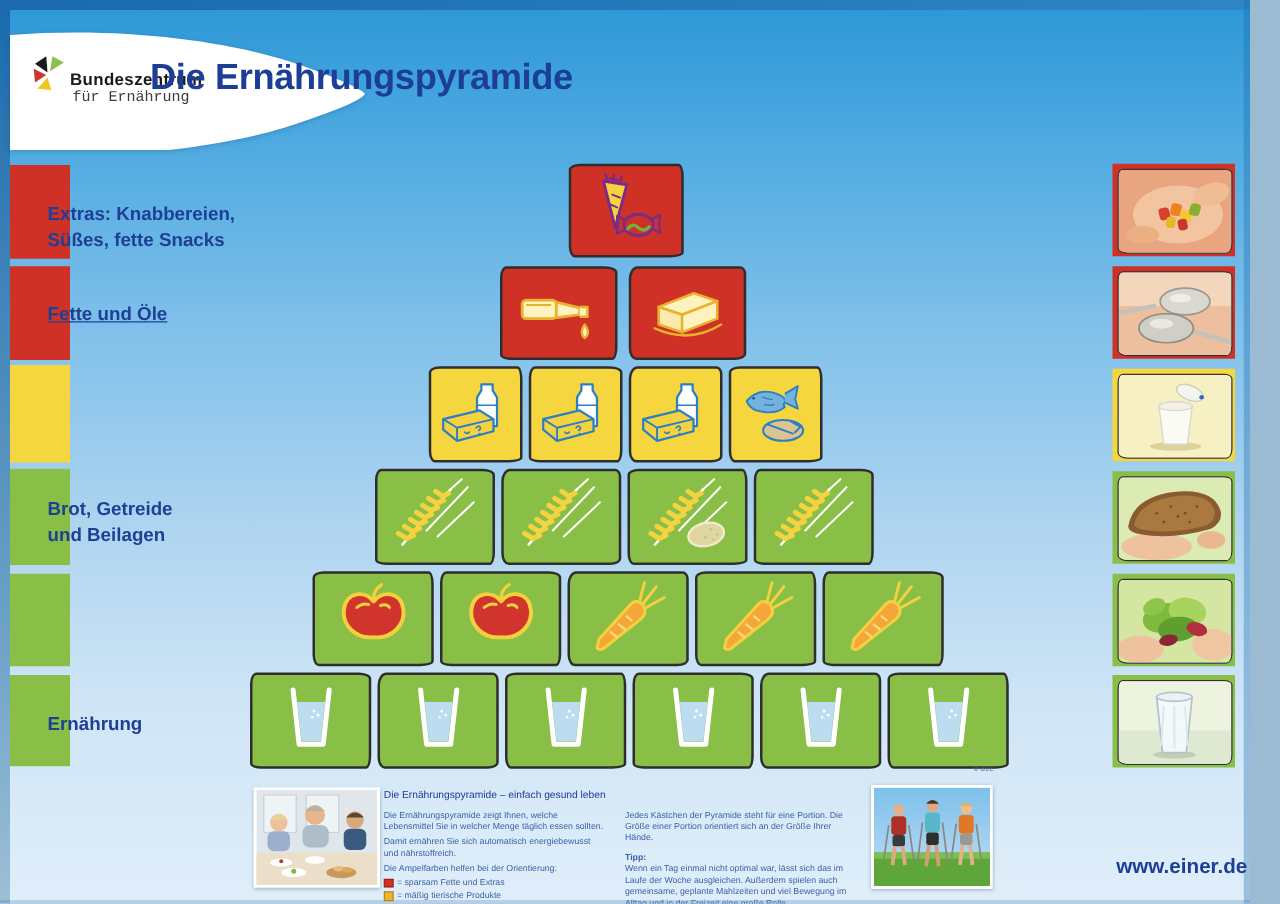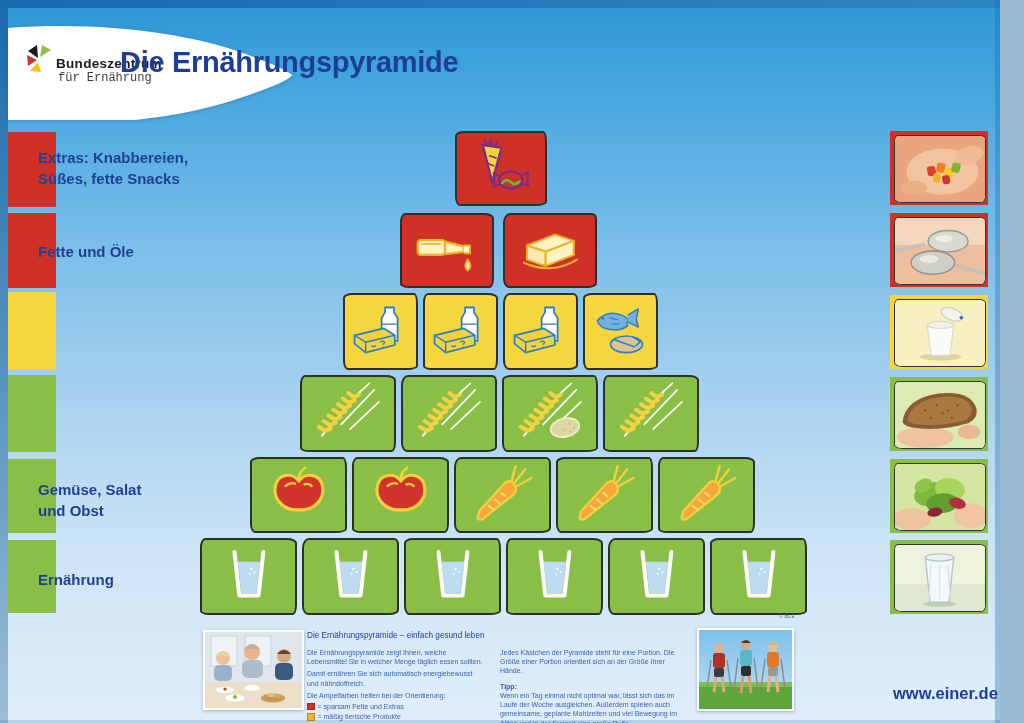--- a/index.html
+++ b/index.html
@@ -167,25 +167,25 @@
   <div class="abs logo-text2">für Ernährung</div>
   <div class="abs title">Die Ernährungspyramide</div>
 
   <div class="bar b-red" style="top:132px;height:75px;"></div>
   <div class="bar b-red" style="top:213px;height:75px;"></div>
   <div class="bar b-yellow" style="top:292px;height:78px;"></div>
   <div class="bar b-green" style="top:375px;height:77px;"></div>
   <div class="bar b-green" style="top:459px;height:74px;"></div>
   <div class="bar b-green" style="top:540px;height:73px;"></div>
 
-  <div class="cat-label" style="top:147px;">Extras: Knabbereien,
+  <div class="cat-label" style="top:161px;">Extras: Knabbereien,
 Süßes, fette Snacks</div>
-  <div class="cat-label" style="top:241px;">Fette und Öle</div>
-  <div class="cat-label" style="top:479px;">Gemüse, Salat
-und Obst</div>
+  <div class="cat-label" style="top:241px;text-decoration:underline;">Fette und Öle</div>
+  <div class="cat-label" style="top:397px;">Brot, Getreide
+und Beilagen</div>
   <div class="cat-label" style="top:569px;">Ernährung</div>
 
   <div class="row r1">
     <div class="tile t-red w1">
         <svg class="tic">
           <use href="#ic-snack"></use>
         </svg>
       </div>
   </div>
   <div class="row r2">

